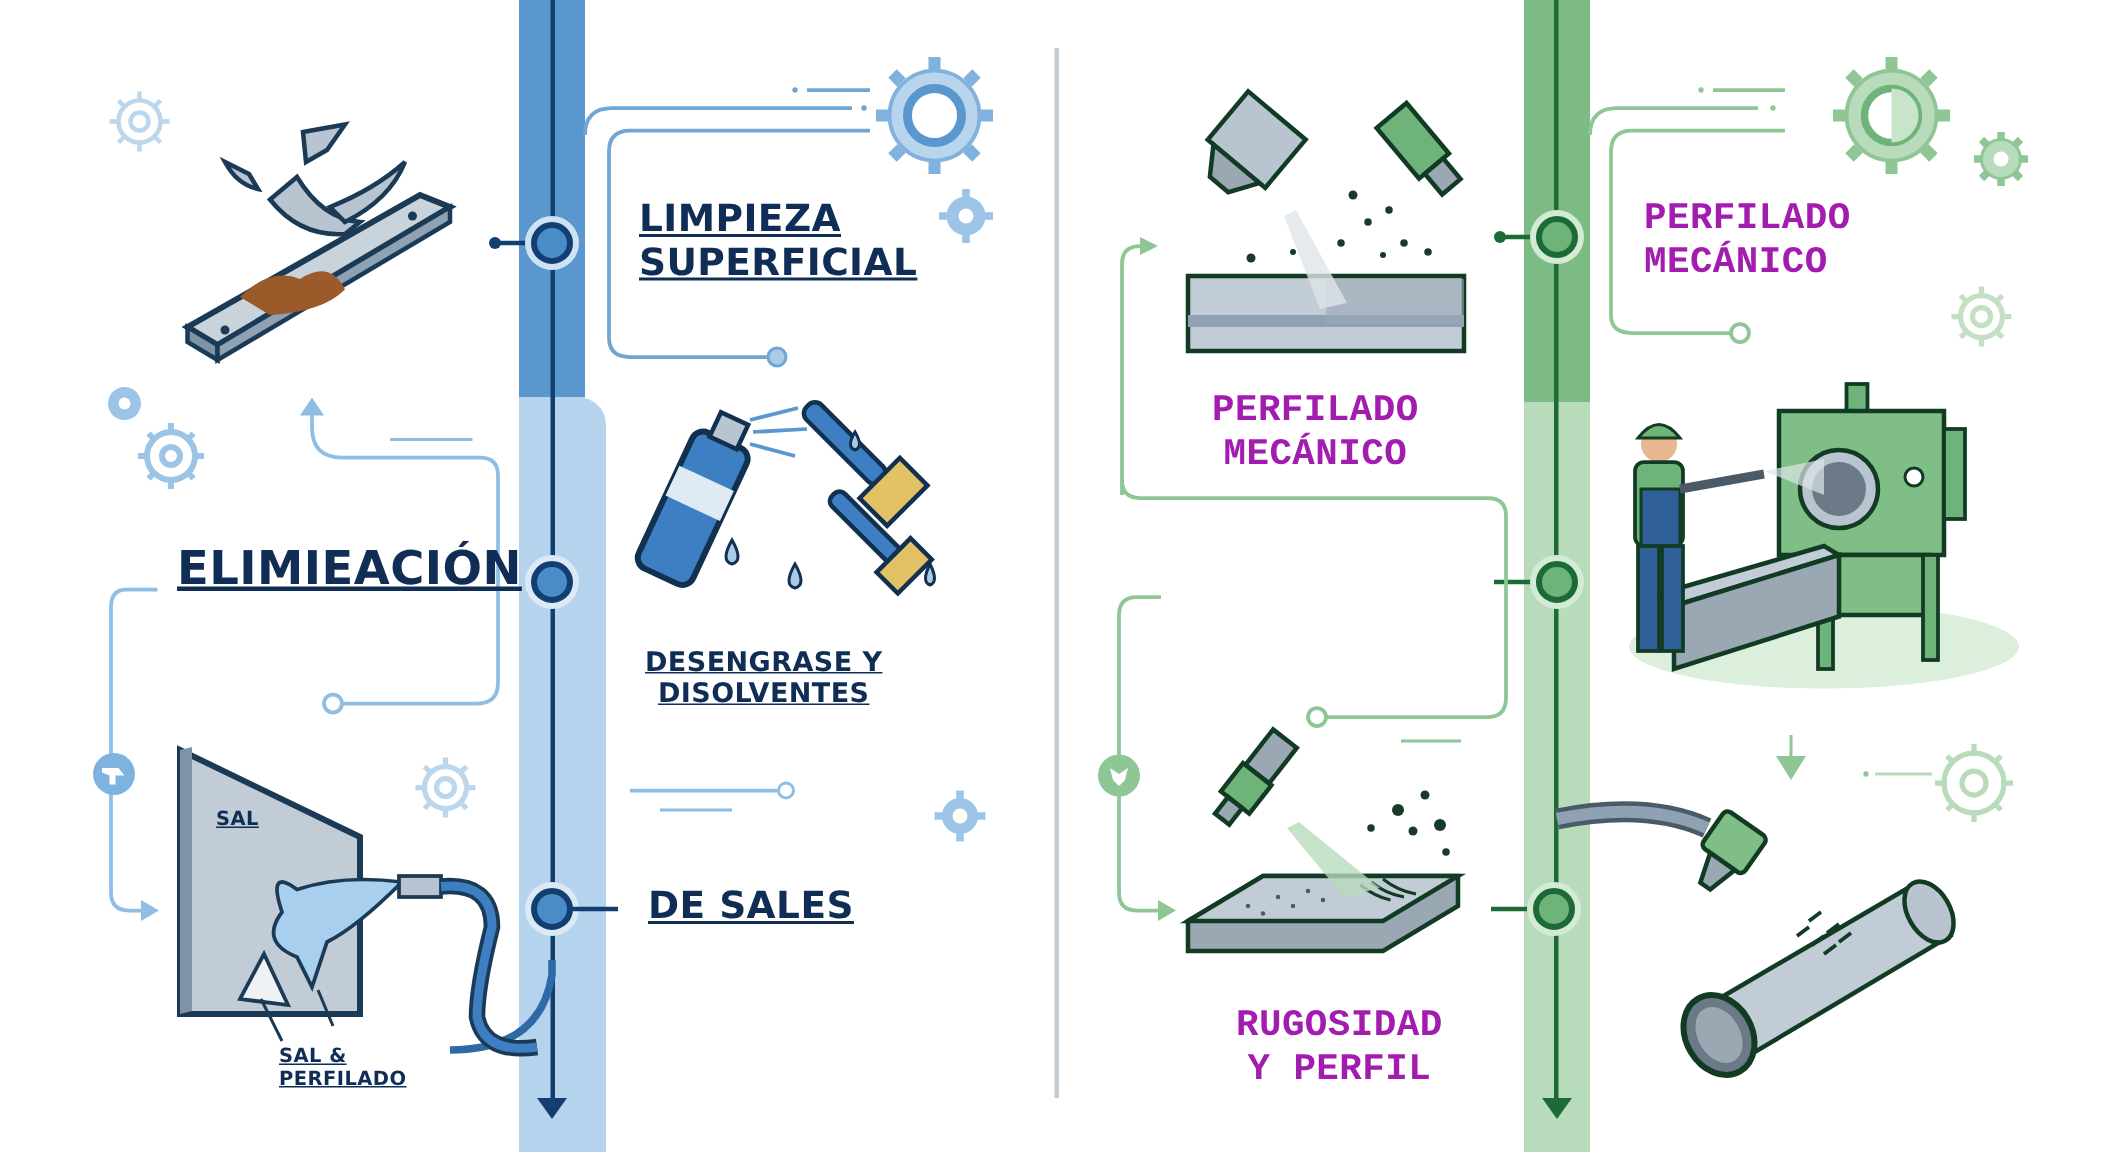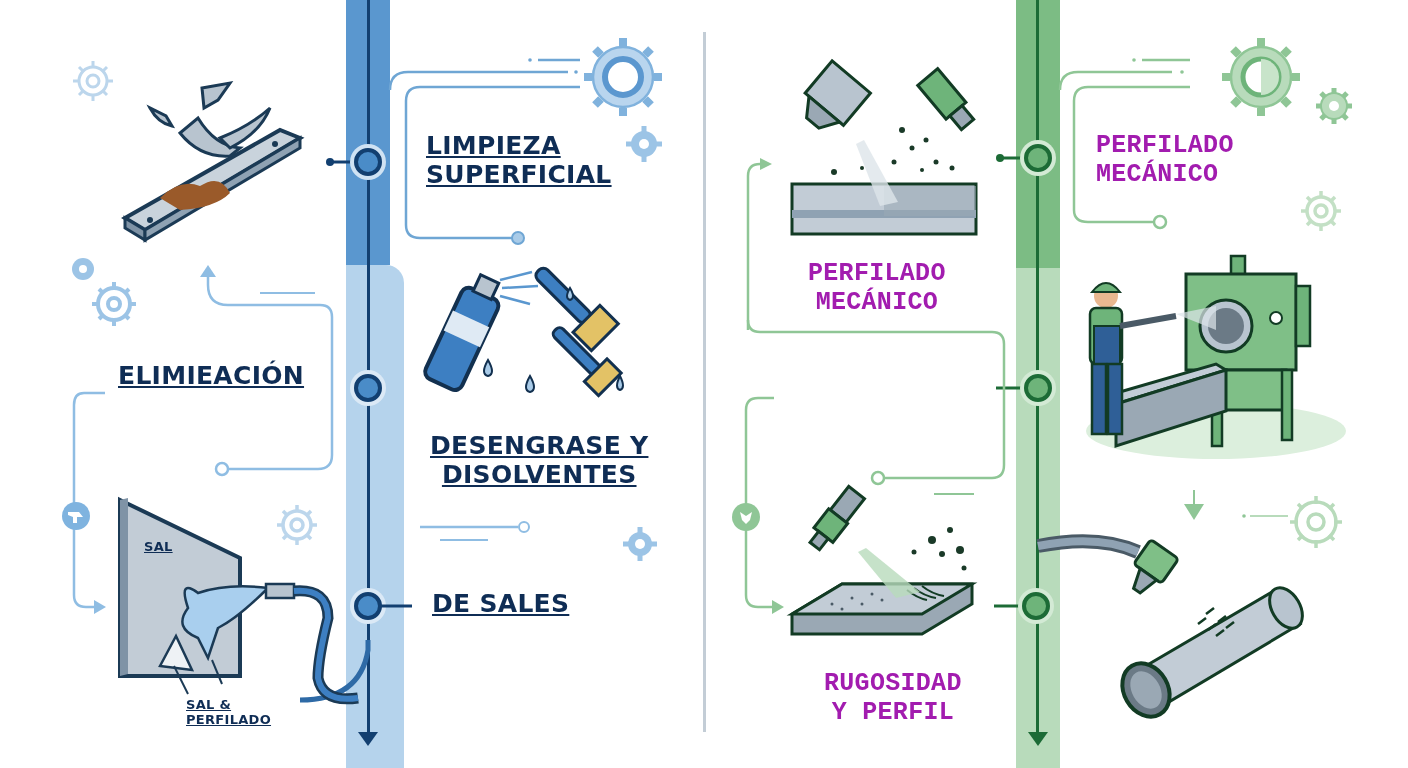--- a/index.html
+++ b/index.html
@@ -172,24 +172,24 @@
   <div class="label blue-t" style="left:144px;top:540px;font-size:13px;">SAL</div>
   <div class="label blue-t" style="left:186px;top:698px;font-size:13px;text-align:right;">
     <div style="text-align:left;">SAL &amp;</div>
     <div>PERFILADO</div>
   </div>
 
   <div class="label blue-t" style="left:426px;top:132px;font-size:25px;">
     <div>LIMPIEZA</div>
     <div>SUPERFICIAL</div>
   </div>
-  <div class="label blue-t" style="left:118px;top:362px;font-size:25px;text-align:center;">
+  <div class="label blue-t" style="left:118px;top:362px;font-size:31px;text-align:center;">
     <div>ELIMIEACIÓN</div>
   </div>
-  <div class="label blue-t" style="left:430px;top:432px;font-size:25px;text-align:center;">
+  <div class="label blue-t" style="left:430px;top:432px;font-size:18px;text-align:center;">
     <div>DESENGRASE Y</div>
     <div>DISOLVENTES</div>
   </div>
   <div class="label blue-t" style="left:432px;top:590px;font-size:25px;text-align:center;">
     <div>DE SALES</div>
   </div>
 </div>
 
 <div class="abs" style="left:703px;top:32px;width:3px;height:700px;background:#c3cdd6;"></div>
 

